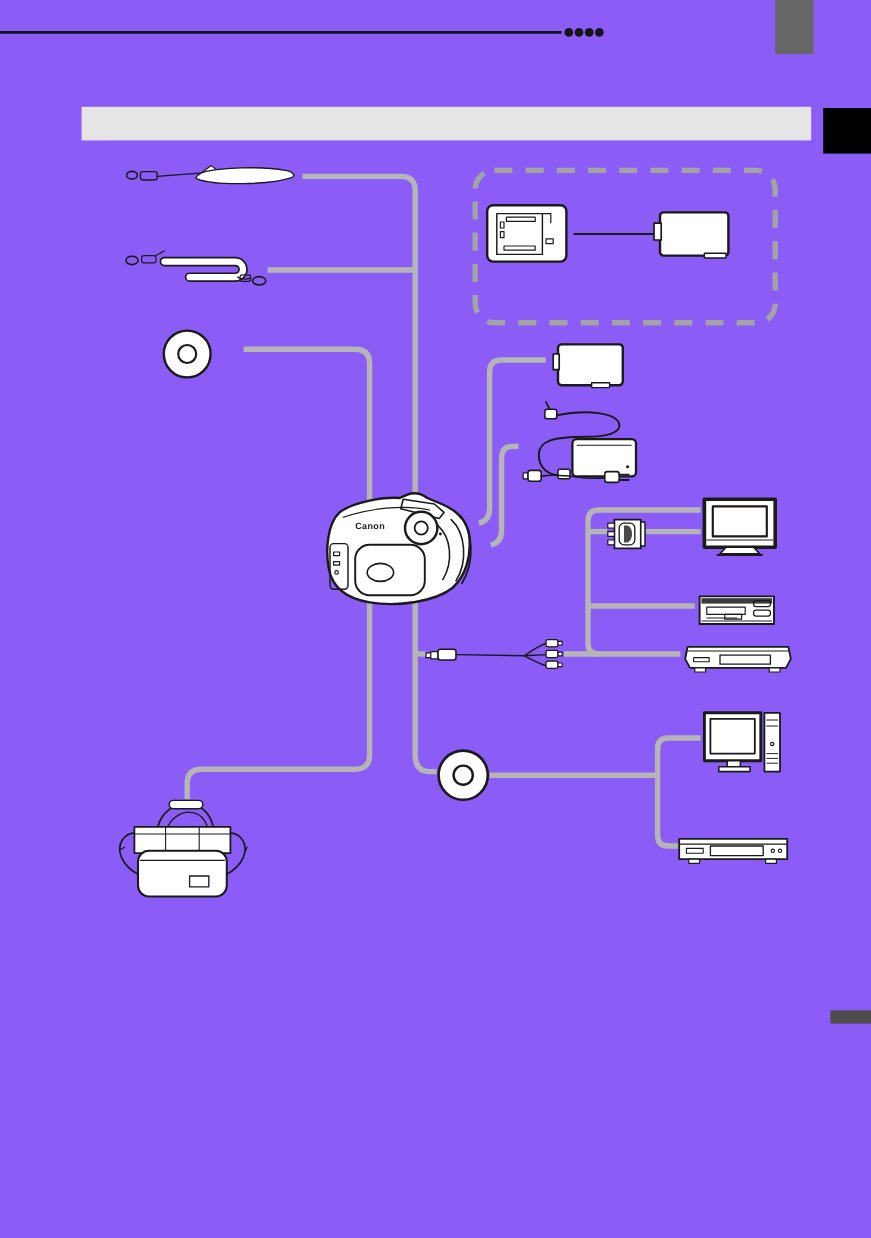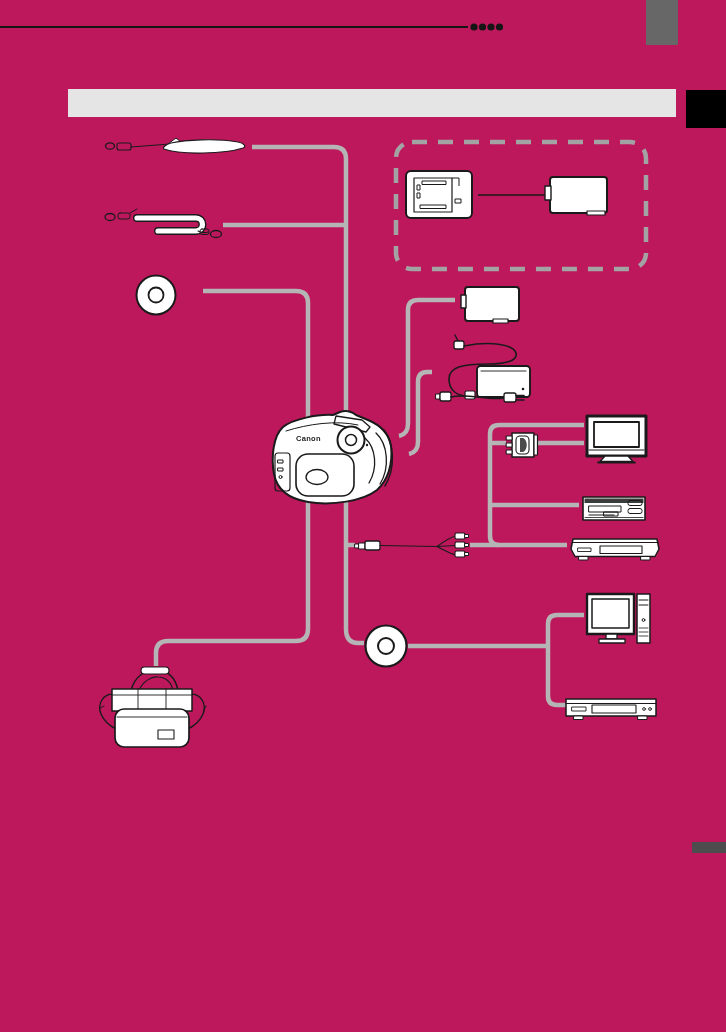--- a/index.html
+++ b/index.html
@@ -1,16 +1,16 @@
 <!DOCTYPE html>
 <html><head>
 <meta charset="utf-8">
 <style>
   html,body{margin:0;padding:0;background:#fff;}
-  .page{position:relative;width:726px;height:1032px;background:#be185d;overflow:hidden;
+  .page{position:relative;width:726px;height:1032px;background:#8b5cf6;overflow:hidden;
         font-family:"Liberation Sans",sans-serif;}
   .page svg{position:absolute;left:0;top:0;}
   .logo-text{font-family:"Liberation Sans",sans-serif;font-size:7.5px;font-weight:bold;letter-spacing:.3px;fill:#222;}
 </style>
 </head>
 <body>
 
 <div class="page">
 <svg width="726" height="1032" viewBox="0 0 726 1032" xmlns="http://www.w3.org/2000/svg">
 

